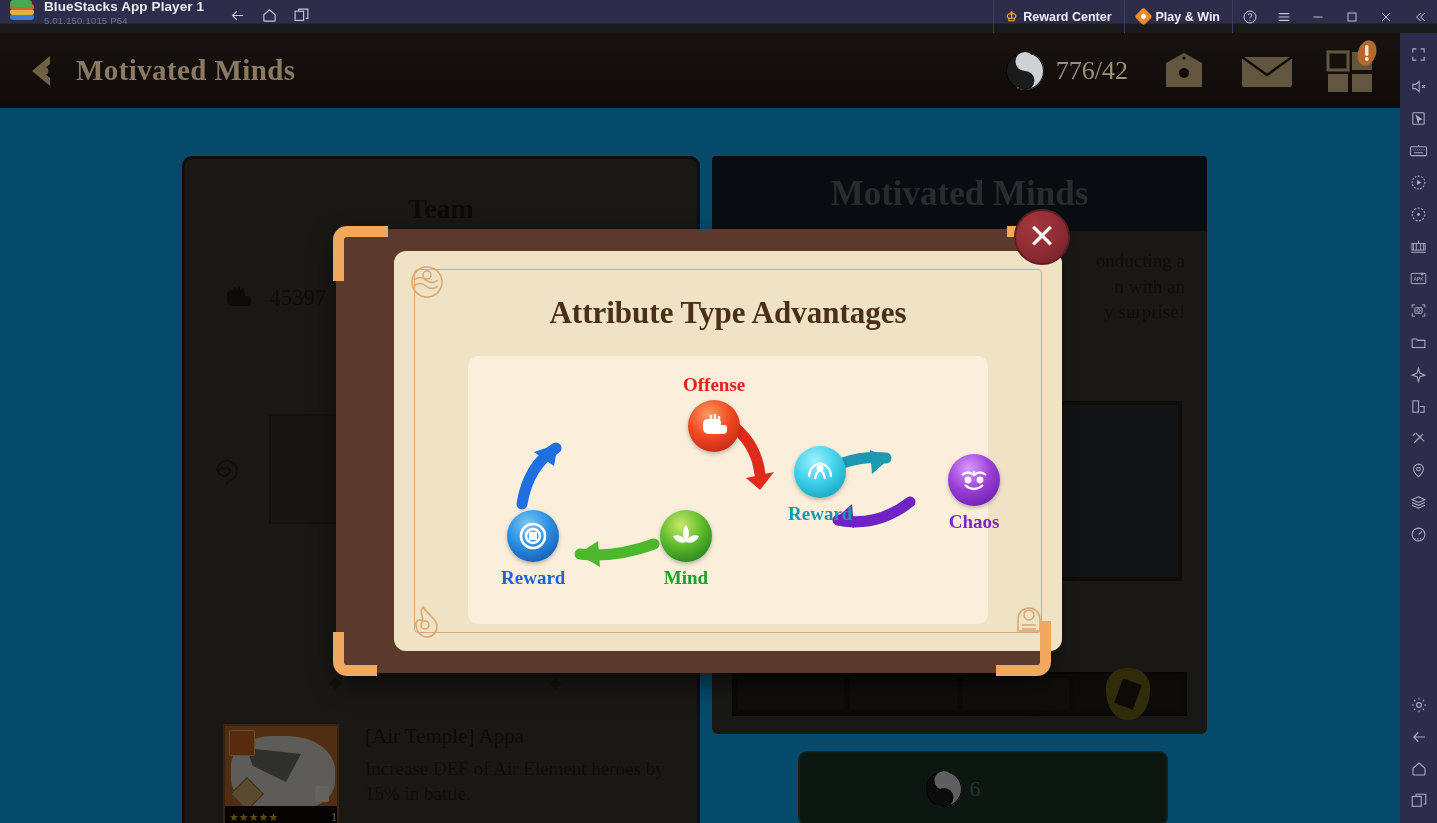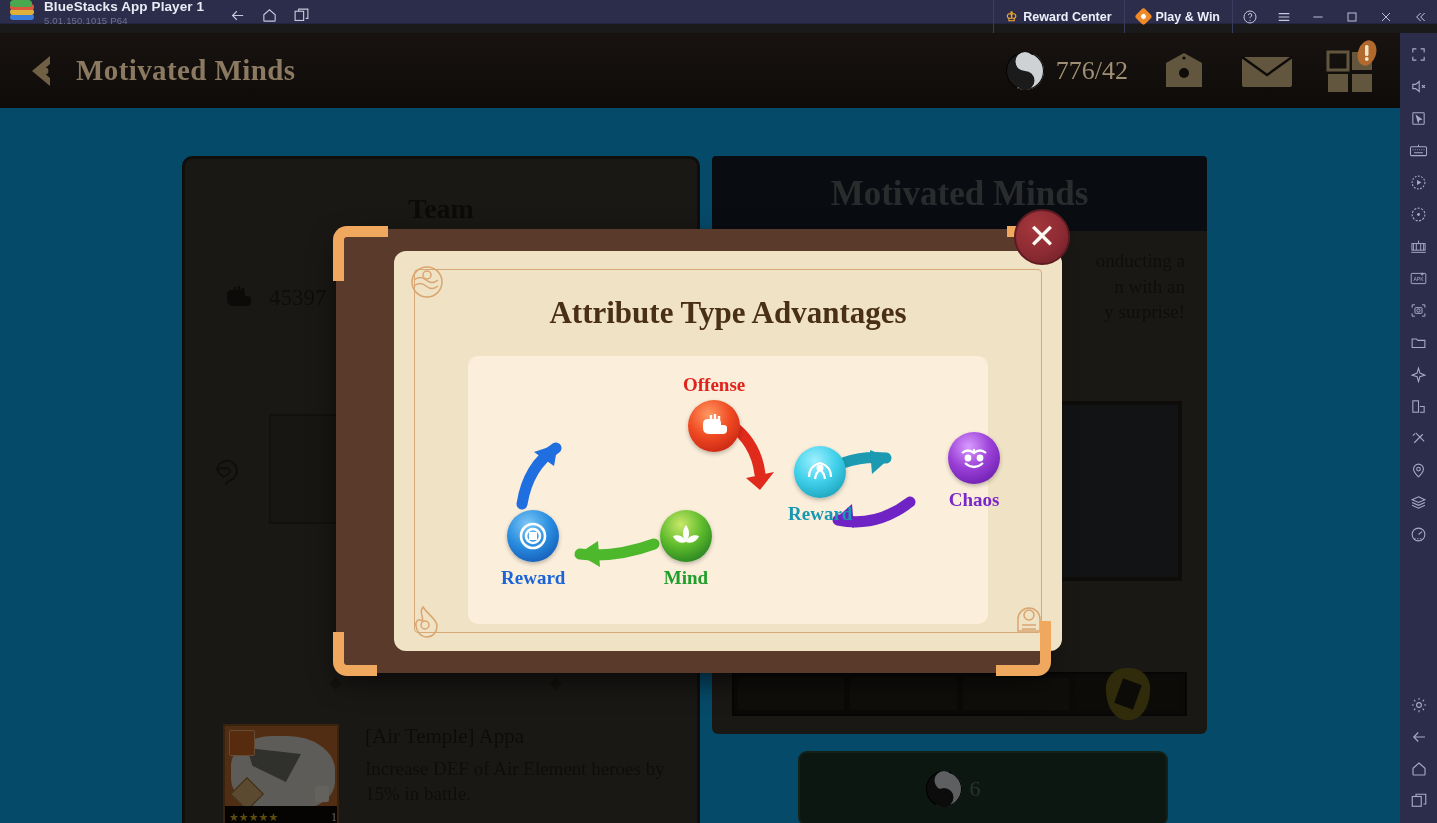--- a/index.html
+++ b/index.html
@@ -252,21 +252,21 @@
   .node-label { margin-top:5px; font-size:19px; font-weight:700; font-family:"Liberation Serif", serif; }
 
   #n-offense { left:215px; top:18px; }
   #n-offense .node-label { color:#e0231c; order:-1; margin:0 0 4px 0; }
   #n-defense { left:33px; top:154px; }
   #n-defense .node-label { color:#1a64d8; }
   #n-mind    { left:192px; top:154px; }
   #n-mind .node-label { color:#1f9e2b; }
   #n-peace   { left:320px; top:90px; }
   #n-peace .node-label { color:#1897b3; }
-  #n-chaos   { left:480px; top:76px; }
+  #n-chaos   { left:480px; top:98px; }
   #n-chaos .node-label { color:#7b28c9; }
 
   svg { display:block; }
   .arrow-layer { position:absolute; left:0; top:0; width:520px; height:268px; pointer-events:none; }
 </style>
 </head>
 <body>
 
 <div id="titlebar">
   <div class="bs-logo">

